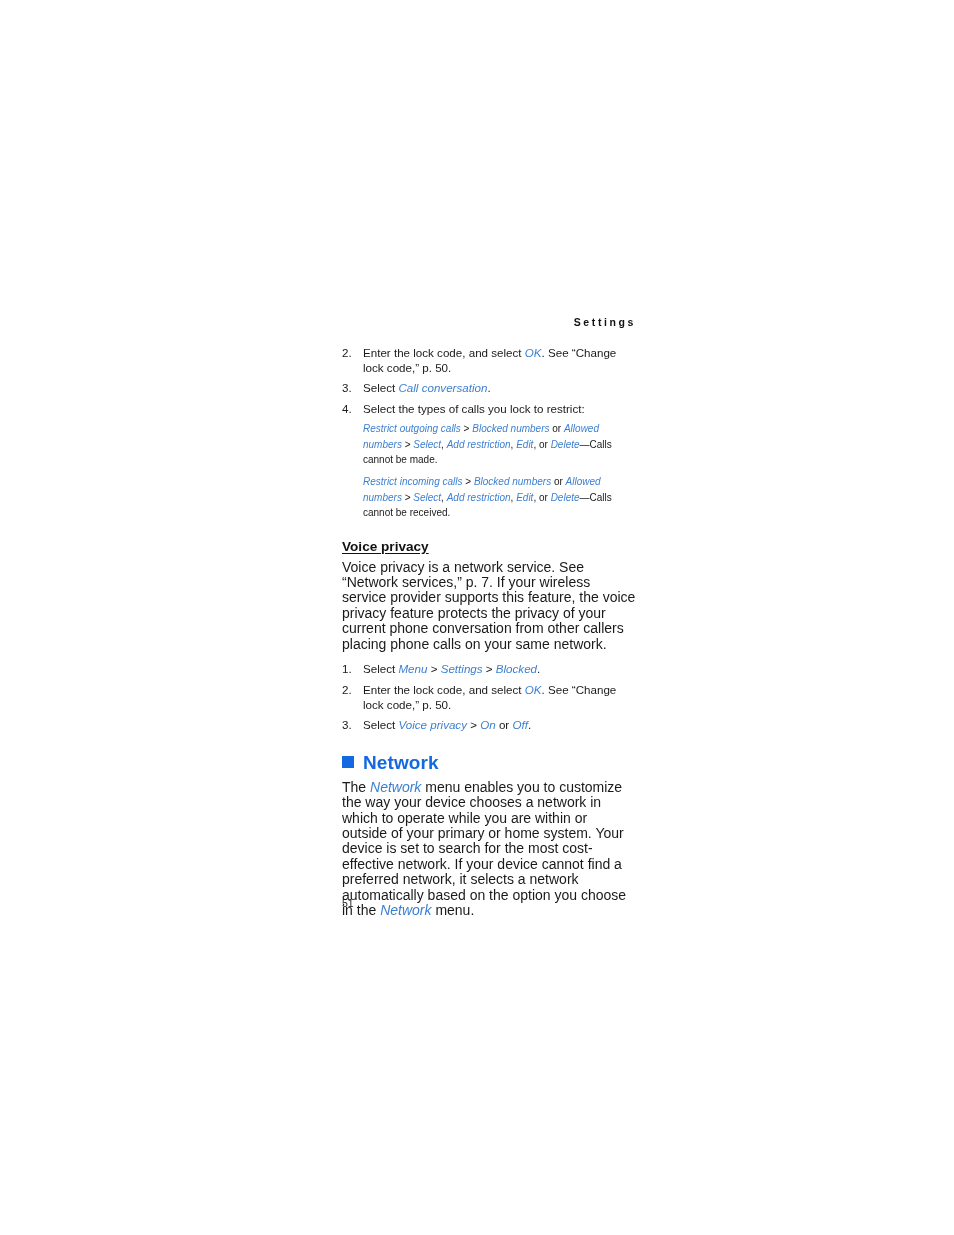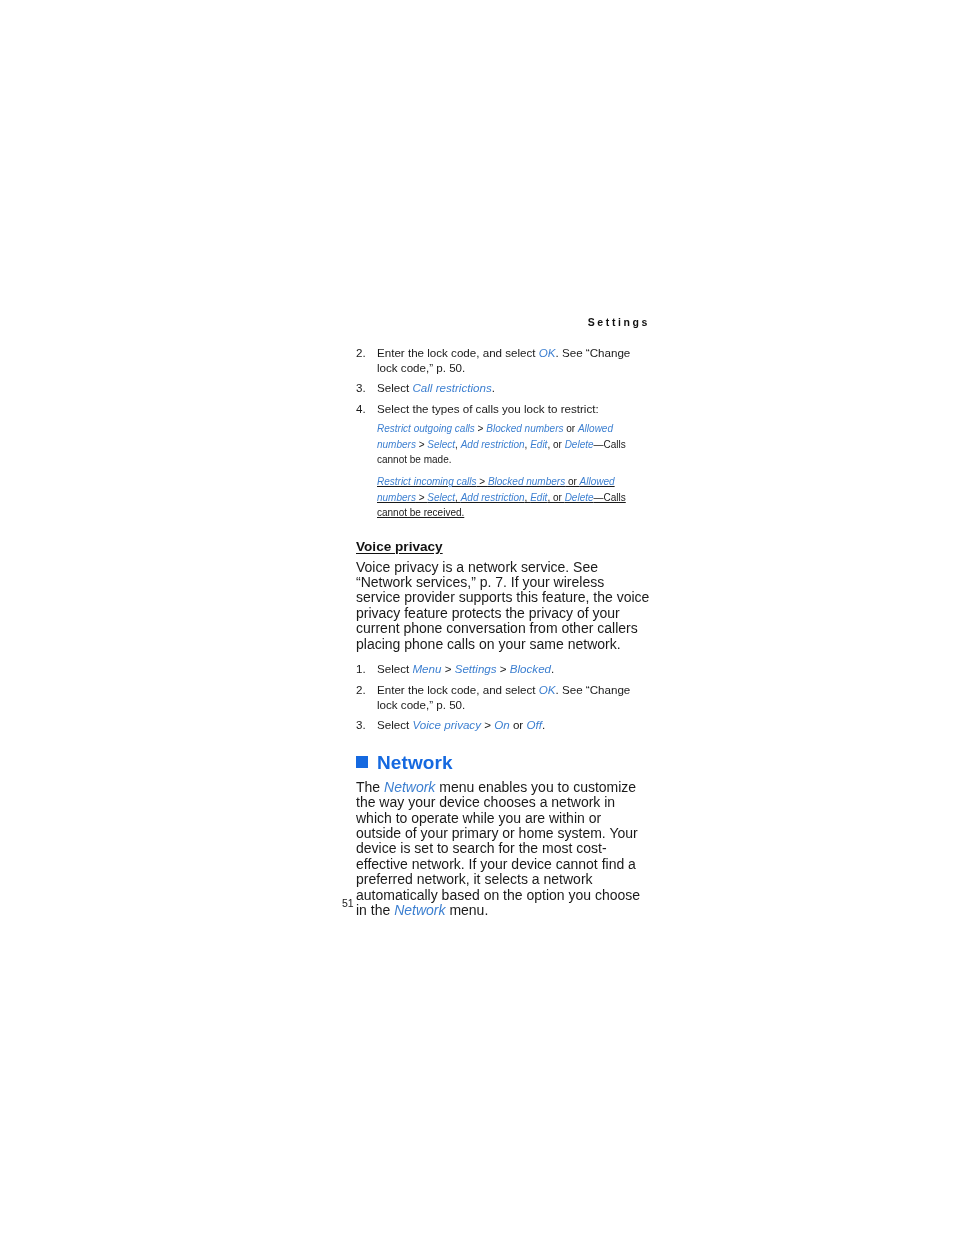--- a/index.html
+++ b/index.html
@@ -17,21 +17,21 @@
   }
   .page {
     position: absolute;
     left: 0; top: 0;
     width: 954px;
     height: 1235px;
     overflow: hidden;
   }
   .content {
     position: absolute;
-    left: 356px;
+    left: 342px;
     top: 316px;
     width: 294px;
   }
   .running-head {
     text-align: right;
     font-size: 10.5px;
     font-weight: bold;
     letter-spacing: 2.6px;
     color: #111111;
     margin: 0 0 16px 0;
@@ -60,21 +60,20 @@
   }
   .sub-block {
     padding-left: 21px;
     font-size: 10px;
     line-height: 15.4px;
     margin-top: 2px;
     margin-bottom: 5px;
   }
   .sub-block.second {
     margin-top: 7px;
-    text-decoration: underline;
   }
   p.body {
     font-size: 14px;
     line-height: 15.4px;
     margin: 0 0 9px 0;
     color: #1a1a1a;
   }
   .sub-head {
     font-size: 13.6px;
     font-weight: bold;
@@ -123,21 +122,21 @@
 <body>
 
 <div class="page">
 
   <div class="content">
 
     <div class="running-head">Settings</div>
 
     <ol class="olist" id="cr-steps">
         <li><span class="num">2.</span><span><span>Enter the lock code, and select </span><span class="it">OK</span><span>. See “Change lock code,” p. 50.</span></span></li>
-        <li><span class="num">3.</span><span><span>Select </span><span class="it">Call restrictions</span><span>.</span></span></li>
+        <li><span class="num">3.</span><span><span>Select </span><span class="it">Call conversation</span><span>.</span></span></li>
         <li><span class="num">4.</span><span><span>Select the types of calls you lock to restrict:</span></span></li>
       </ol>
 
     <div id="restriction-blocks">
         <div class="sub-block"><span class="it">Restrict outgoing calls</span><span> &gt; </span><span class="it">Blocked numbers</span><span> or </span><span class="it">Allowed numbers</span><span> &gt; </span><span class="it">Select</span><span>, </span><span class="it">Add restriction</span><span>, </span><span class="it">Edit</span><span>, or </span><span class="it">Delete</span><span>—Calls cannot be made.</span></div>
         <div class="sub-block second"><span class="it">Restrict incoming calls</span><span> &gt; </span><span class="it">Blocked numbers</span><span> or </span><span class="it">Allowed numbers</span><span> &gt; </span><span class="it">Select</span><span>, </span><span class="it">Add restriction</span><span>, </span><span class="it">Edit</span><span>, or </span><span class="it">Delete</span><span>—Calls cannot be received.</span></div>
       </div>
 
     <div class="sub-head">Voice privacy</div>
 

